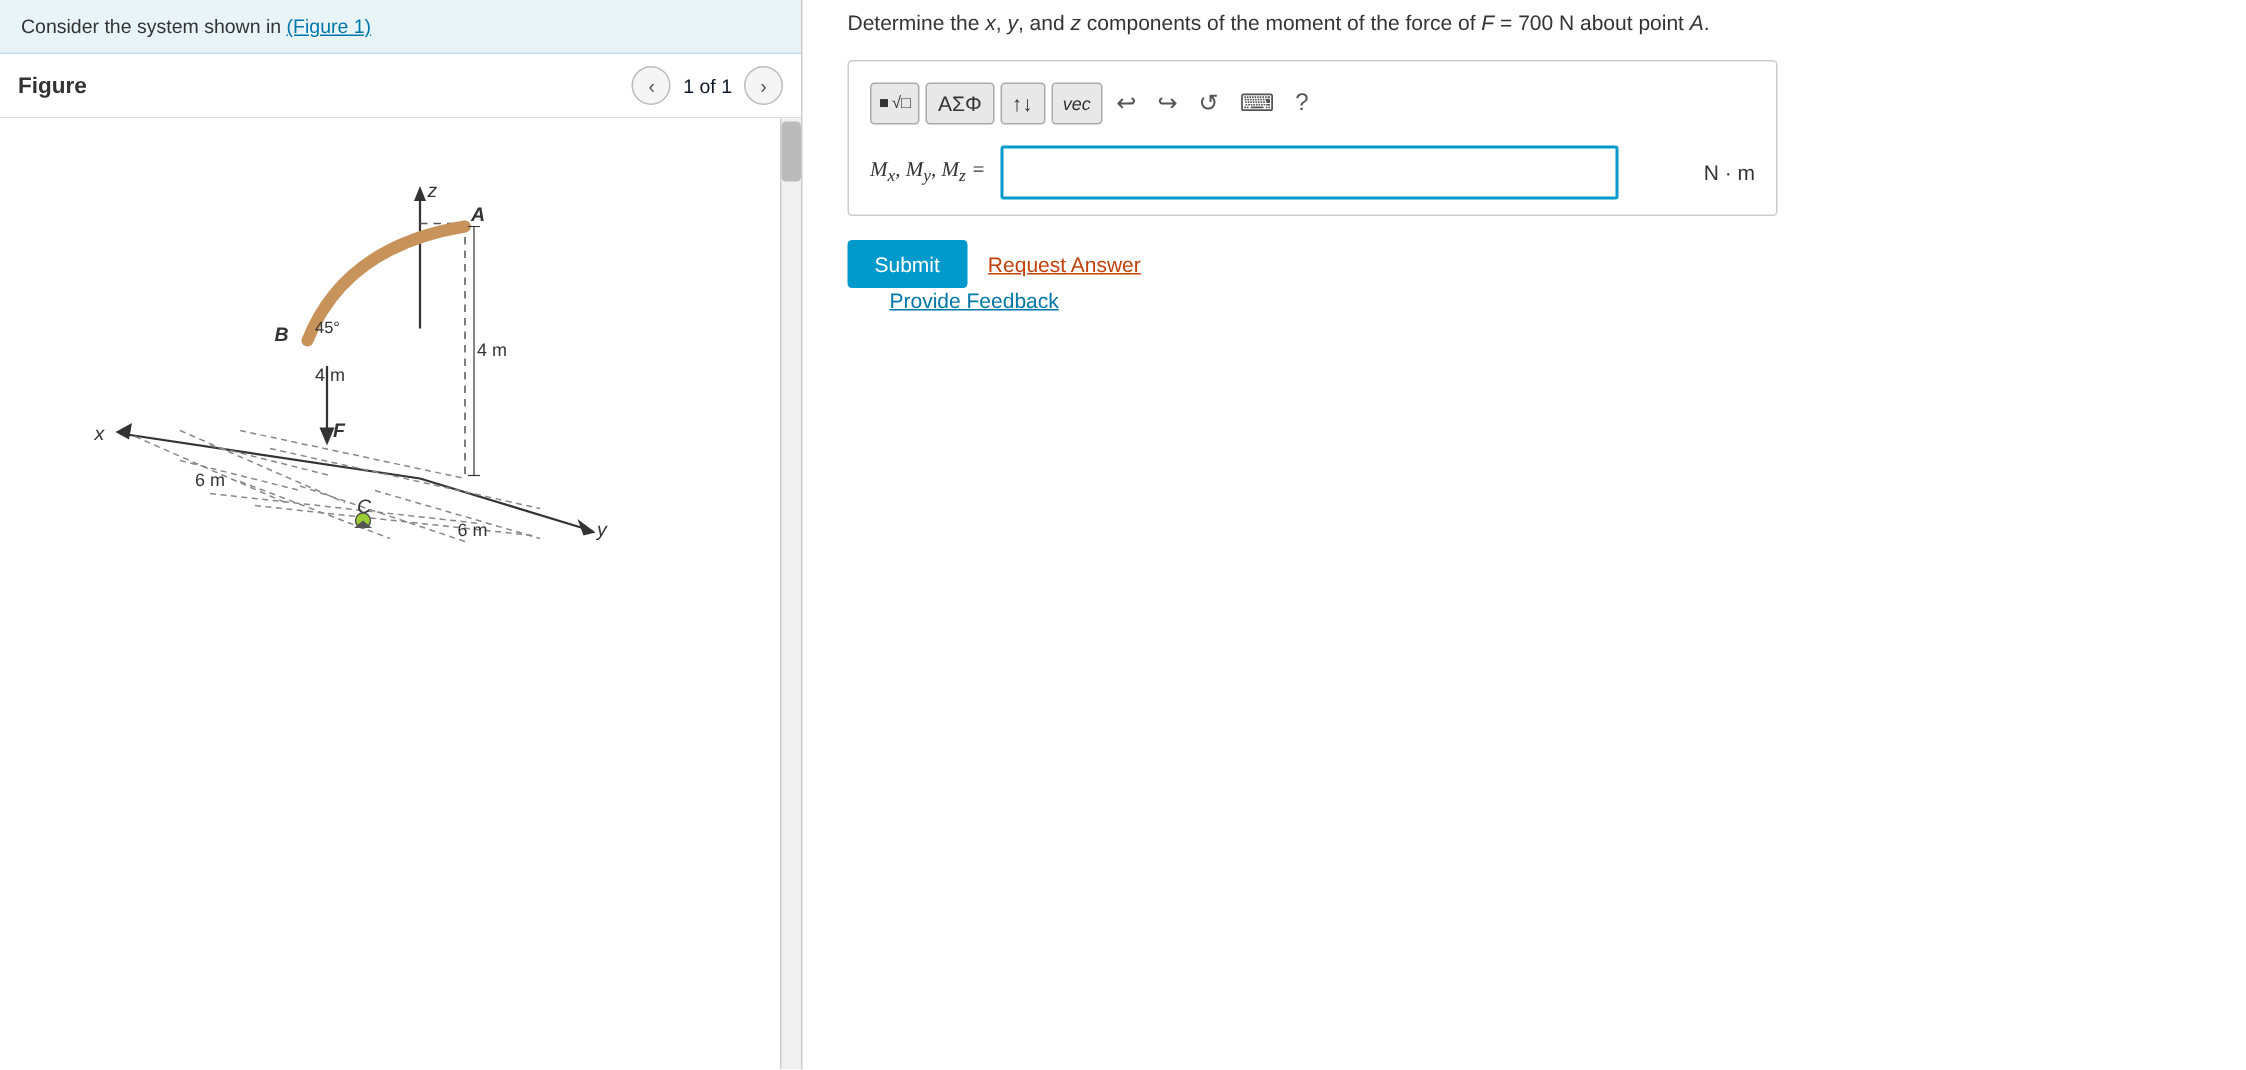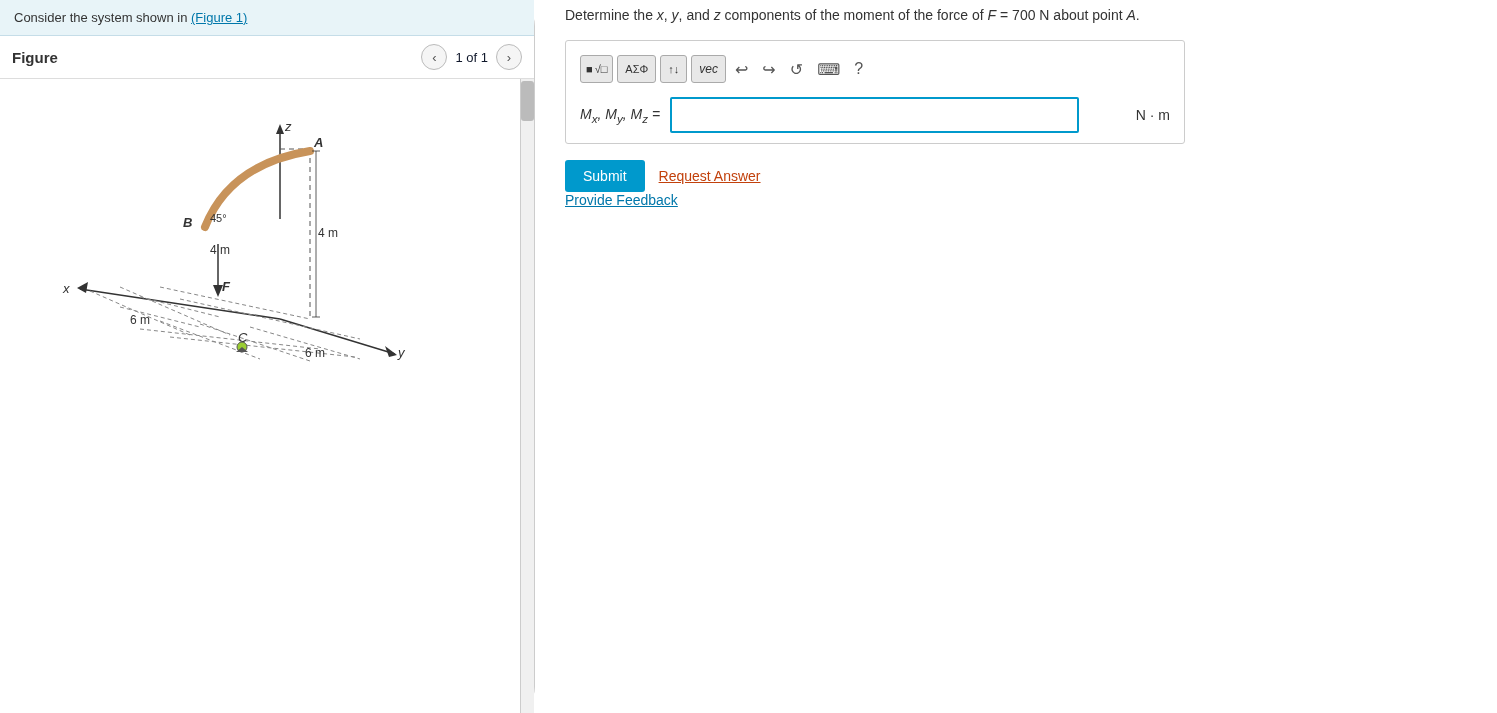--- a/index.html
+++ b/index.html
@@ -14,21 +14,20 @@
     }
 
     
     .left-panel {
       width: 535px;
       min-width: 535px;
       border-right: 1px solid #ccc;
       display: flex;
       flex-direction: column;
       height: 100%;
-      border-radius: 26px;
     }
 
     .consider-box {
       background: #e8f4f8;
       padding: 10px 14px;
       font-size: 13px;
       border-bottom: 1px solid #c5dde8;
     }
 
     .consider-box a {
@@ -144,21 +143,21 @@
       margin-bottom: 14px;
       flex-wrap: wrap;
     }
 
     .toolbar-btn {
       border: 1px solid #aaa;
       background: #e8e8e8;
       border-radius: 3px;
       padding: 3px 7px;
       cursor: pointer;
-      font-size: 11px;
+      font-size: 14px;
       color: #333;
       display: flex;
       align-items: center;
       gap: 2px;
       min-height: 28px;
     }
 
     .toolbar-btn.matrix {
       font-size: 11px;
       padding: 3px 5px;
@@ -178,20 +177,21 @@
     .input-row {
       display: flex;
       align-items: center;
       gap: 10px;
     }
 
     .input-label {
       font-size: 14px;
       white-space: nowrap;
       font-style: italic;
+      font-family: Liberation Serif, serif;
     }
 
     .answer-input {
       flex: 1;
       height: 36px;
       border: 2px solid #0099cc;
       border-radius: 2px;
       padding: 4px 8px;
       font-size: 14px;
       outline: none;
@@ -230,20 +230,21 @@
     }
 
     .provide-feedback-link {
       color: #0077aa;
       text-decoration: underline;
       cursor: pointer;
       font-size: 14px;
       background: none;
       border: none;
       display: block;
+      margin-left: 28px;
     }
 
     
     .figure-svg {
       position: absolute;
       left: 0;
       top: 0;
     }
 
     

